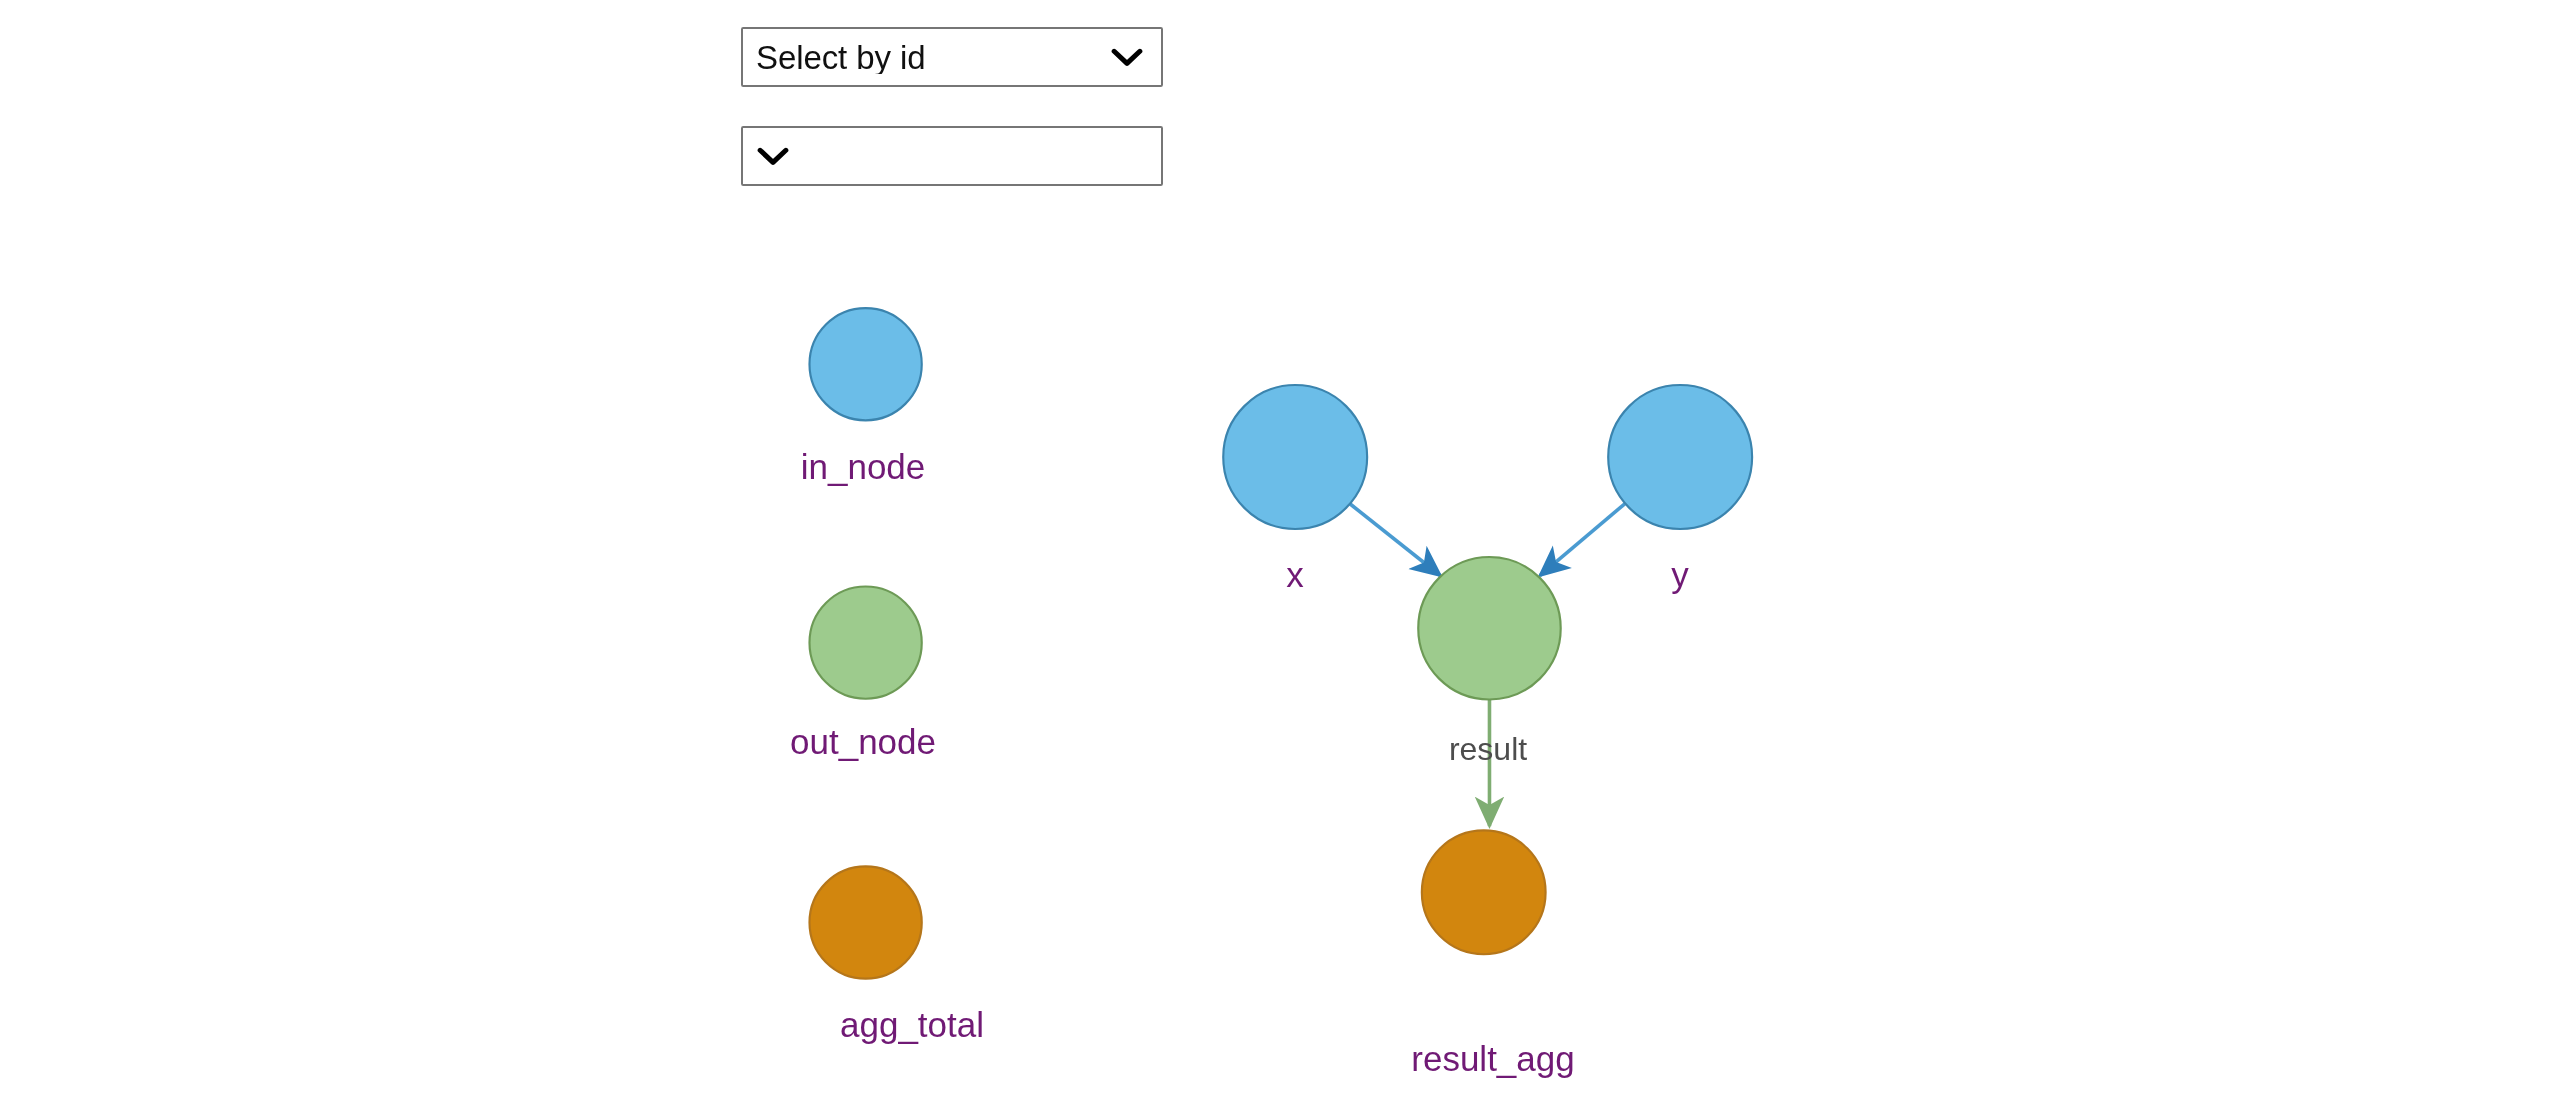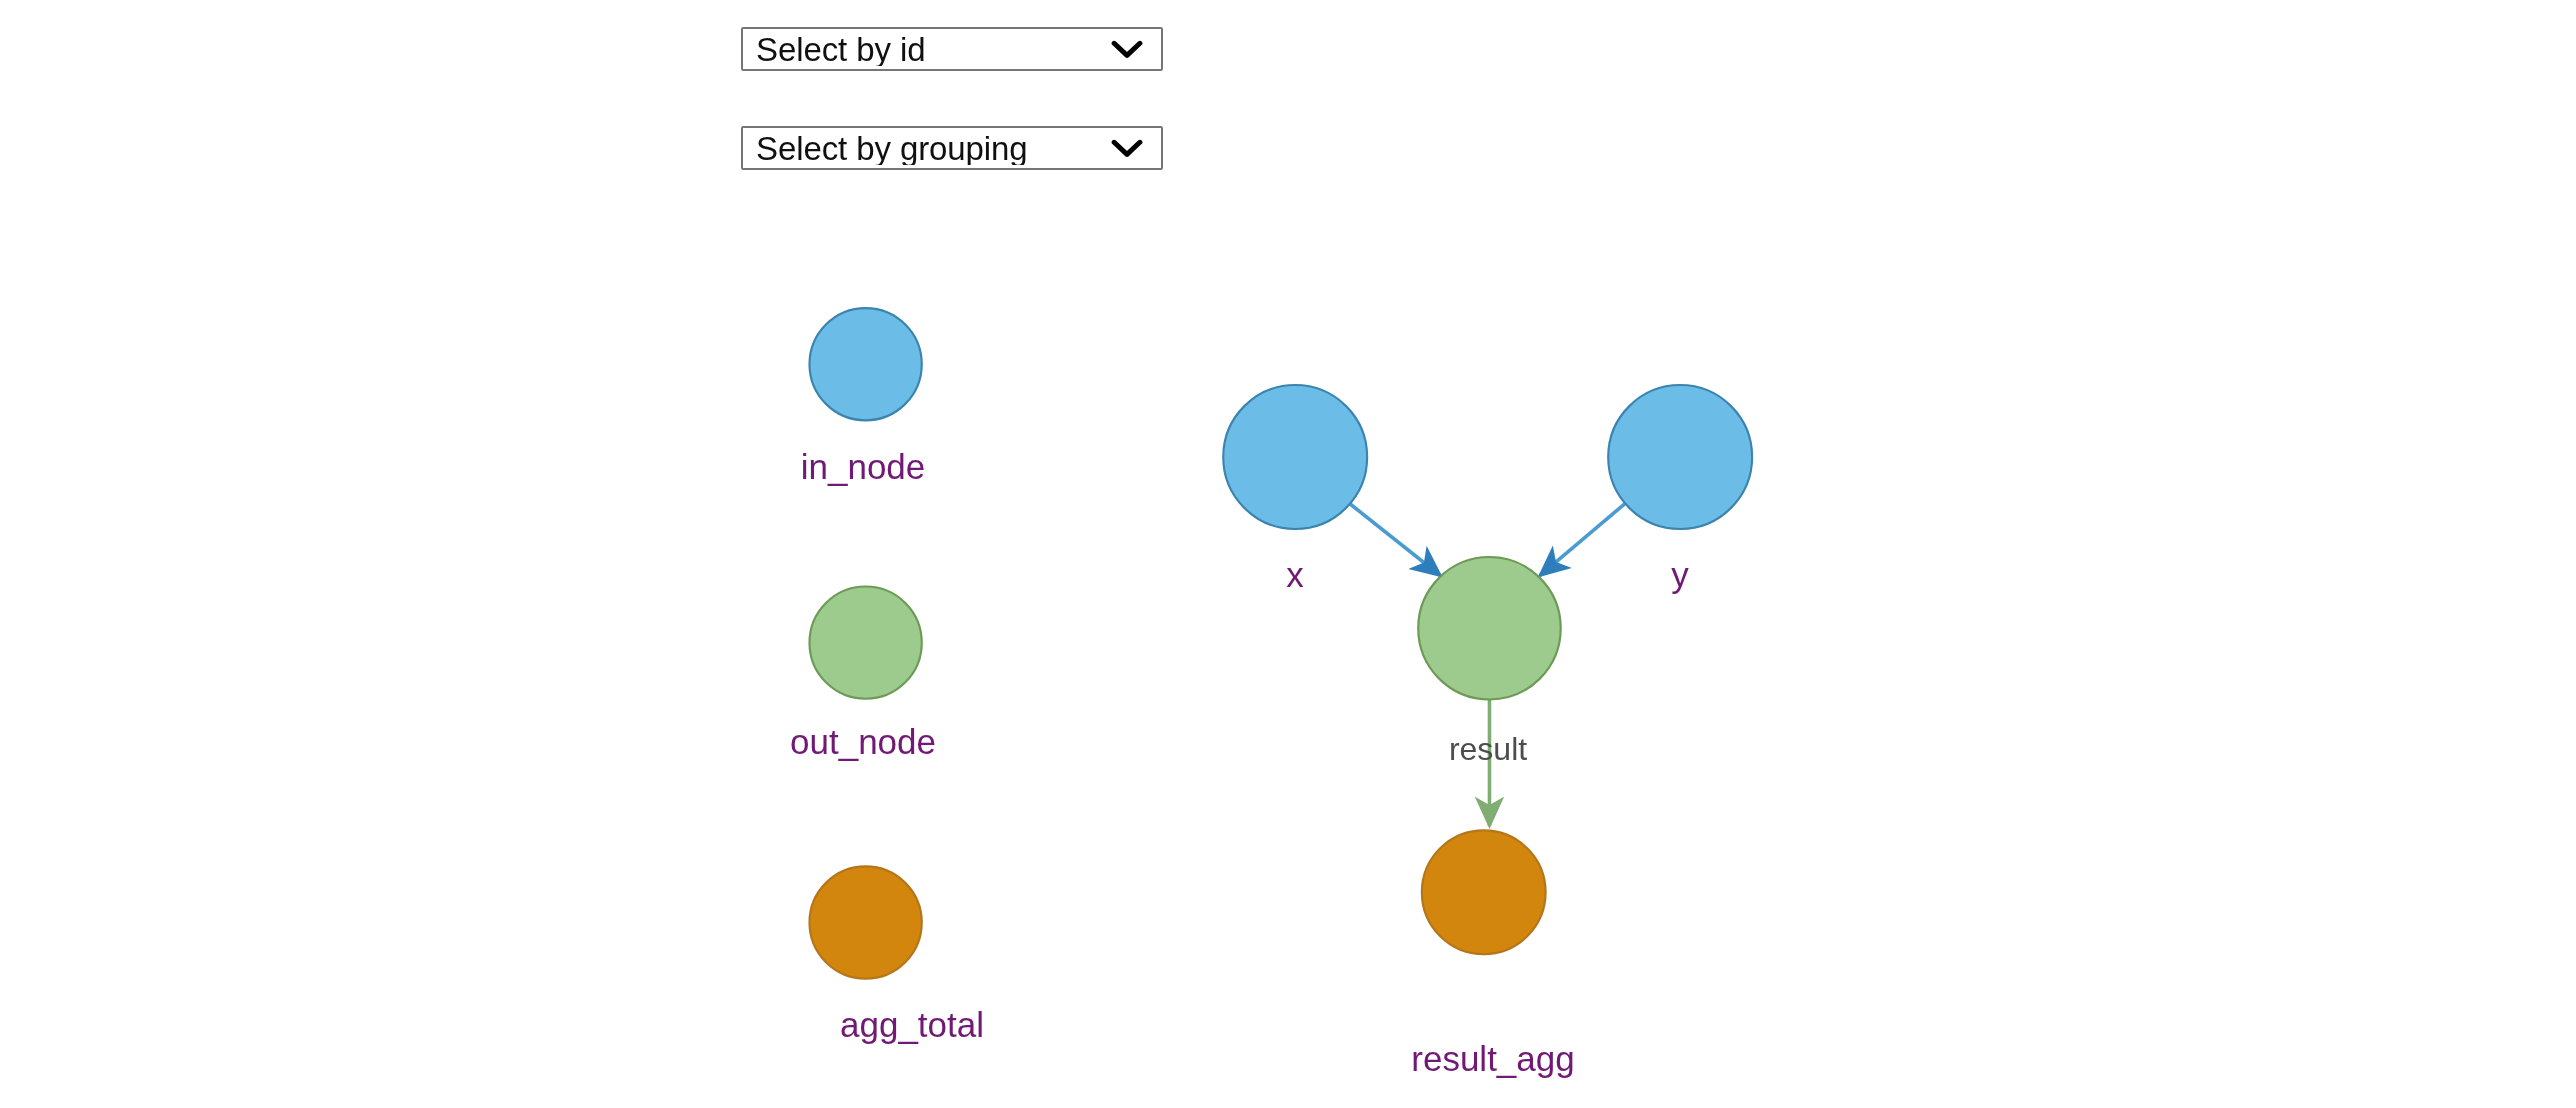--- a/index.html
+++ b/index.html
@@ -17,21 +17,21 @@
     height: 1109px;
     background: #ffffff;
     overflow: hidden;
   }
 
   
   .select-wrap {
     position: absolute;
     box-sizing: border-box;
     width: 422px;
-    height: 44px;
+    height: 60px;
     background: #ffffff;
     border: 2.2px solid #767676;
     border-radius: 2.2px;
     display: flex;
     align-items: center;
     padding: 0 10px 0 13px;
     cursor: default;
   }
   #select-id   { left: 741px; top: 27px; }
   #select-grp  { left: 741px; top: 126px; }
@@ -91,21 +91,20 @@
   <div class="select-wrap" id="select-id">
     <span class="select-text">Select by id</span>
     <span class="chevron">
       <svg width="32" height="20" viewBox="0 0 44 28" aria-hidden="true">
         <path d="M4 6 L22 23 L40 6" fill="none" stroke="#000000" stroke-width="7" stroke-linecap="round" stroke-linejoin="round"></path>
       </svg>
     </span>
   </div>
 
   <div class="select-wrap" id="select-grp">
-    <span class="select-text">Select by grouping</span>
     <span class="chevron">
       <svg width="32" height="20" viewBox="0 0 44 28" aria-hidden="true">
         <path d="M4 6 L22 23 L40 6" fill="none" stroke="#000000" stroke-width="7" stroke-linecap="round" stroke-linejoin="round"></path>
       </svg>
     </span>
   </div>
 
   <svg id="graph" viewBox="0 0 3580 1541">
     <defs>
       <marker id="arrow-blue" markerWidth="9" markerHeight="9" refX="8.2" refY="4.5" orient="auto" markerUnits="strokeWidth">

